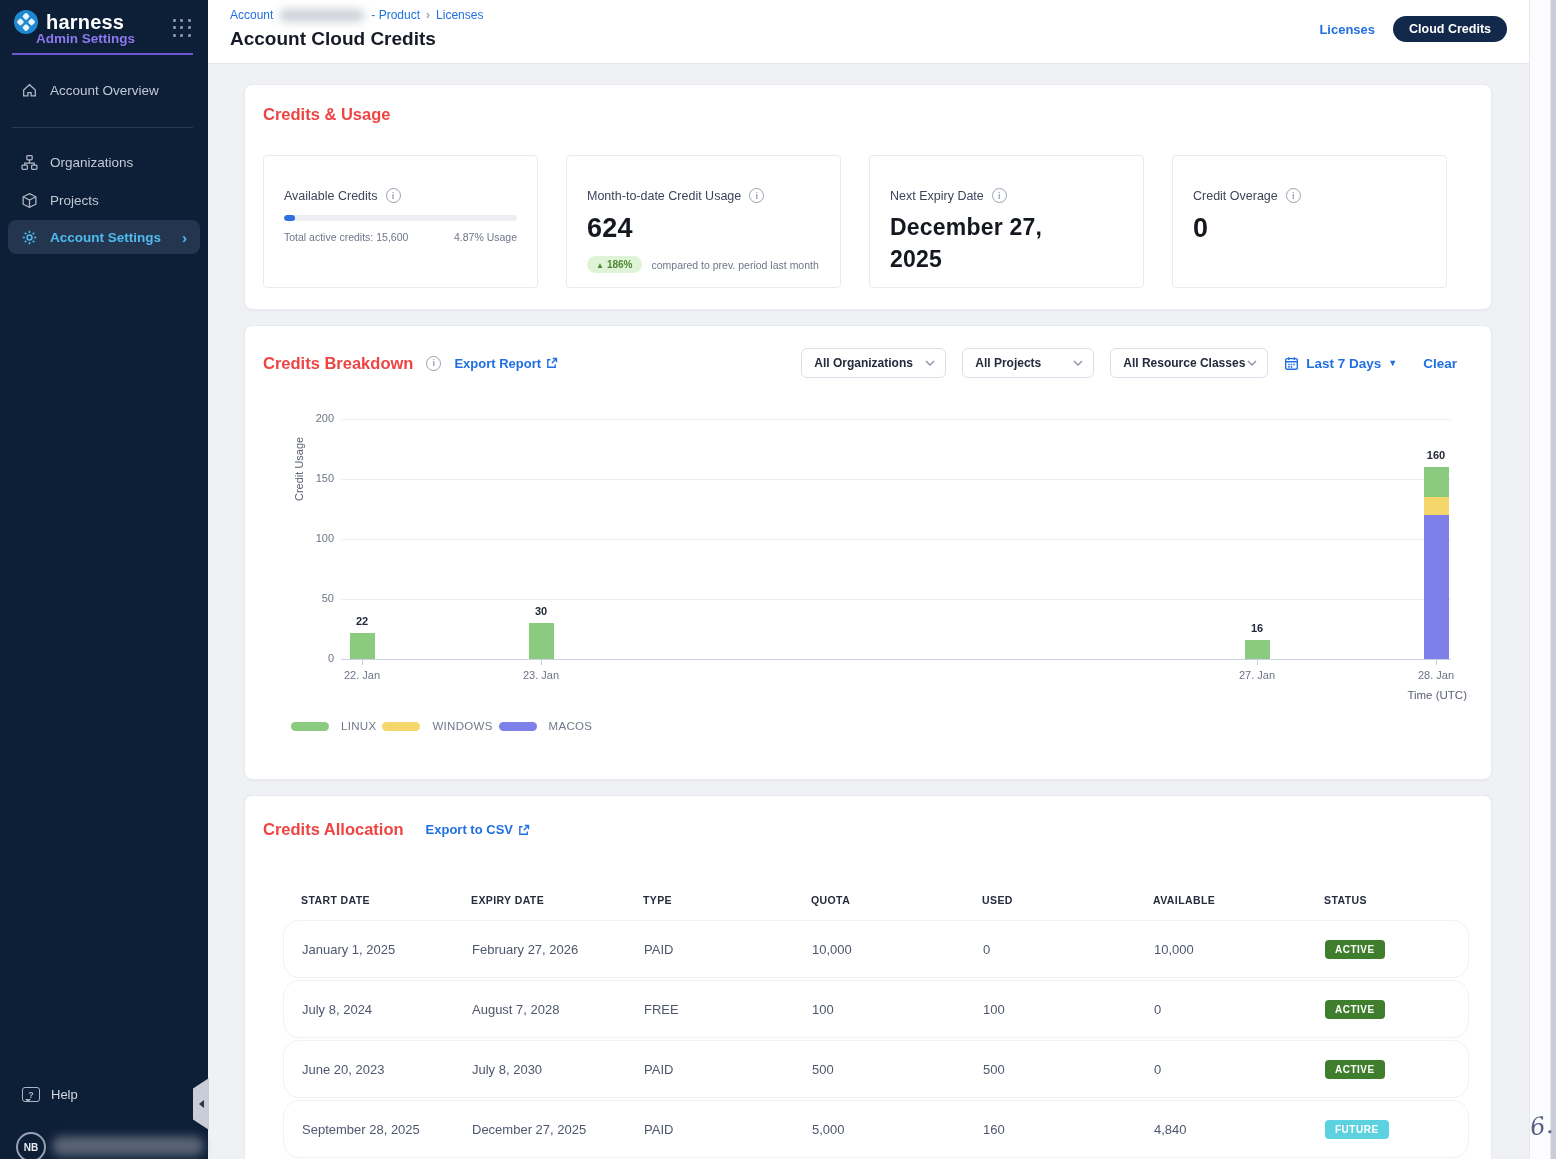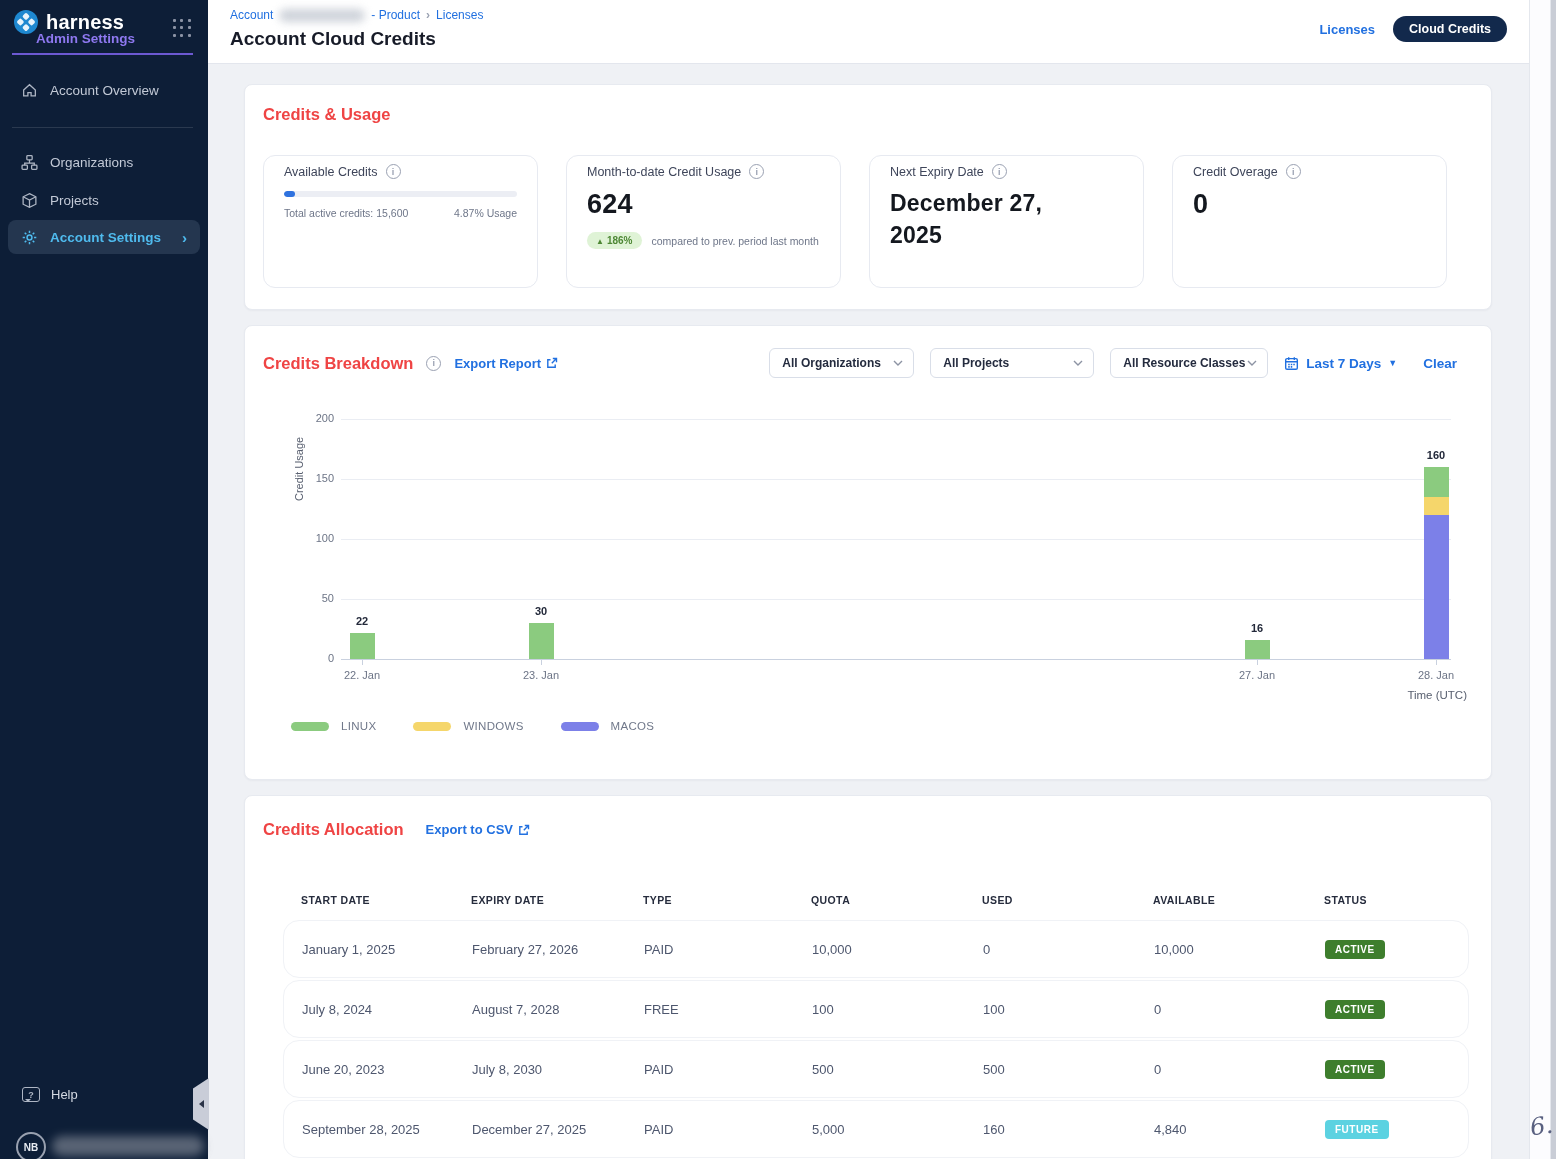--- a/index.html
+++ b/index.html
@@ -51,22 +51,22 @@
   .panel{position:absolute;left:244px;width:1248px;background:#FFFFFF;border:1px solid #E7EAF0;
          border-radius:8px;box-shadow:0 1px 2px rgba(16,24,40,.04);box-sizing:border-box;}
   #panel-usage{top:84px;height:226px;}
   #panel-breakdown{top:325px;height:455px;}
   #panel-alloc{top:795px;height:430px;}
   .panel-title{font-size:16.5px;font-weight:700;color:#ef4444;}
   .pt-abs{position:absolute;left:18px;top:20px;}
 
   
   .cards-row{position:absolute;left:18px;top:70px;display:flex;gap:28px;}
-  .stat-card{width:275px;height:133px;background:#FFFFFF;border:1px solid #E7EAF1;border-radius:12px;
-             padding:8px 20px;box-sizing:border-box;}
+  .stat-card{width:275px;height:133px;background:#FFFFFF;border:1px solid #E7EAF1;border-radius:4px;
+             padding:32px 20px;box-sizing:border-box;}
   .stat-label{display:flex;align-items:center;gap:8px;font-size:12.5px;color:#3E455A;}
   .info-i{width:13px;height:13px;border:1.2px solid #9AA1B2;border-radius:50%;color:#9AA1B2;
           font-size:9px;font-weight:700;display:inline-flex;align-items:center;justify-content:center;flex:0 0 auto;}
   .stat-value{margin-top:10px;font-size:27px;font-weight:700;color:#14181F;letter-spacing:.2px;}
   .stat-value.date{font-size:23px;line-height:1.4;margin-top:8px;}
   .progress{margin-top:12px;height:6px;background:#ECEEF4;border-radius:3px;position:relative;overflow:hidden;}
   .progress-fill{position:absolute;left:0;top:0;bottom:0;background:#2F72DF;border-radius:3px;}
   .stat-footer{display:flex;justify-content:space-between;margin-top:10px;font-size:10.5px;color:#6E7689;}
   .delta-row{display:flex;align-items:center;gap:10px;margin-top:12px;}
   .delta-badge{background:#DFF3D6;color:#4D8734;font-size:10px;font-weight:700;padding:3px 9px;border-radius:9px;}
@@ -90,21 +90,21 @@
   .ylab{position:absolute;left:48px;top:100px;transform:rotate(-90deg);transform-origin:0 0;
         font-size:11px;color:#596070;white-space:nowrap;}
   .gridline{position:absolute;left:96px;width:1110px;height:1px;background:#EAEDF3;}
   .gridline.base{background:#C9D1DF;}
   .ytick{position:absolute;left:49px;width:40px;text-align:right;font-size:11px;color:#6C7486;}
   .bar-seg{position:absolute;}
   .bar-label{position:absolute;width:60px;text-align:center;font-size:11px;font-weight:700;color:#23293A;}
   .xtick{position:absolute;width:80px;text-align:center;font-size:11px;color:#6C7486;}
   .xtickmark{position:absolute;width:1px;height:5px;background:#C9D1DF;}
   .xlab{position:absolute;right:26px;top:288px;font-size:11.5px;color:#596070;}
-  .legend{position:absolute;left:46px;top:394px;display:flex;align-items:center;gap:37px;}
+  .legend{position:absolute;left:46px;top:394px;display:flex;align-items:center;gap:6px;}
   .leg-item{display:flex;align-items:center;gap:12px;}
   .leg-pill{width:38px;height:9px;border-radius:5px;}
   .leg-name{font-size:11.5px;color:#70788A;letter-spacing:.3px;}
 
   
   .al-head{position:absolute;left:18px;top:24px;display:flex;align-items:center;gap:22px;}
   .tbl-head{position:absolute;left:38px;right:22px;top:98px;display:grid;
             grid-template-columns:170px 172px 168px 171px 171px 171px auto;padding-left:18px;
             font-size:10.5px;font-weight:700;color:#262C3D;letter-spacing:.4px;}
   .tbl-rows{position:absolute;left:38px;right:22px;top:124px;}
@@ -281,21 +281,21 @@
             </svg>
         </span>
       </div>
       <div class="bd-right">
         <div class="select" style="width:145px;">
           <span>All Organizations</span>
           <svg width="10" height="6" viewBox="0 0 10 6" fill="none" stroke="#8C93A3" stroke-width="1.4">
               <path d="M1 1l4 4 4-4"></path>
             </svg>
         </div>
-        <div class="select" style="width:164px;gap:24px;">
+        <div class="select" style="width:132px;gap:24px;">
           <span>All Projects</span>
           <svg width="10" height="6" viewBox="0 0 10 6" fill="none" stroke="#8C93A3" stroke-width="1.4">
               <path d="M1 1l4 4 4-4"></path>
             </svg>
         </div>
         <div class="select" style="width:158px;">
           <span>All Resource Classes</span>
           <svg width="10" height="6" viewBox="0 0 10 6" fill="none" stroke="#8C93A3" stroke-width="1.4">
               <path d="M1 1l4 4 4-4"></path>
             </svg>

